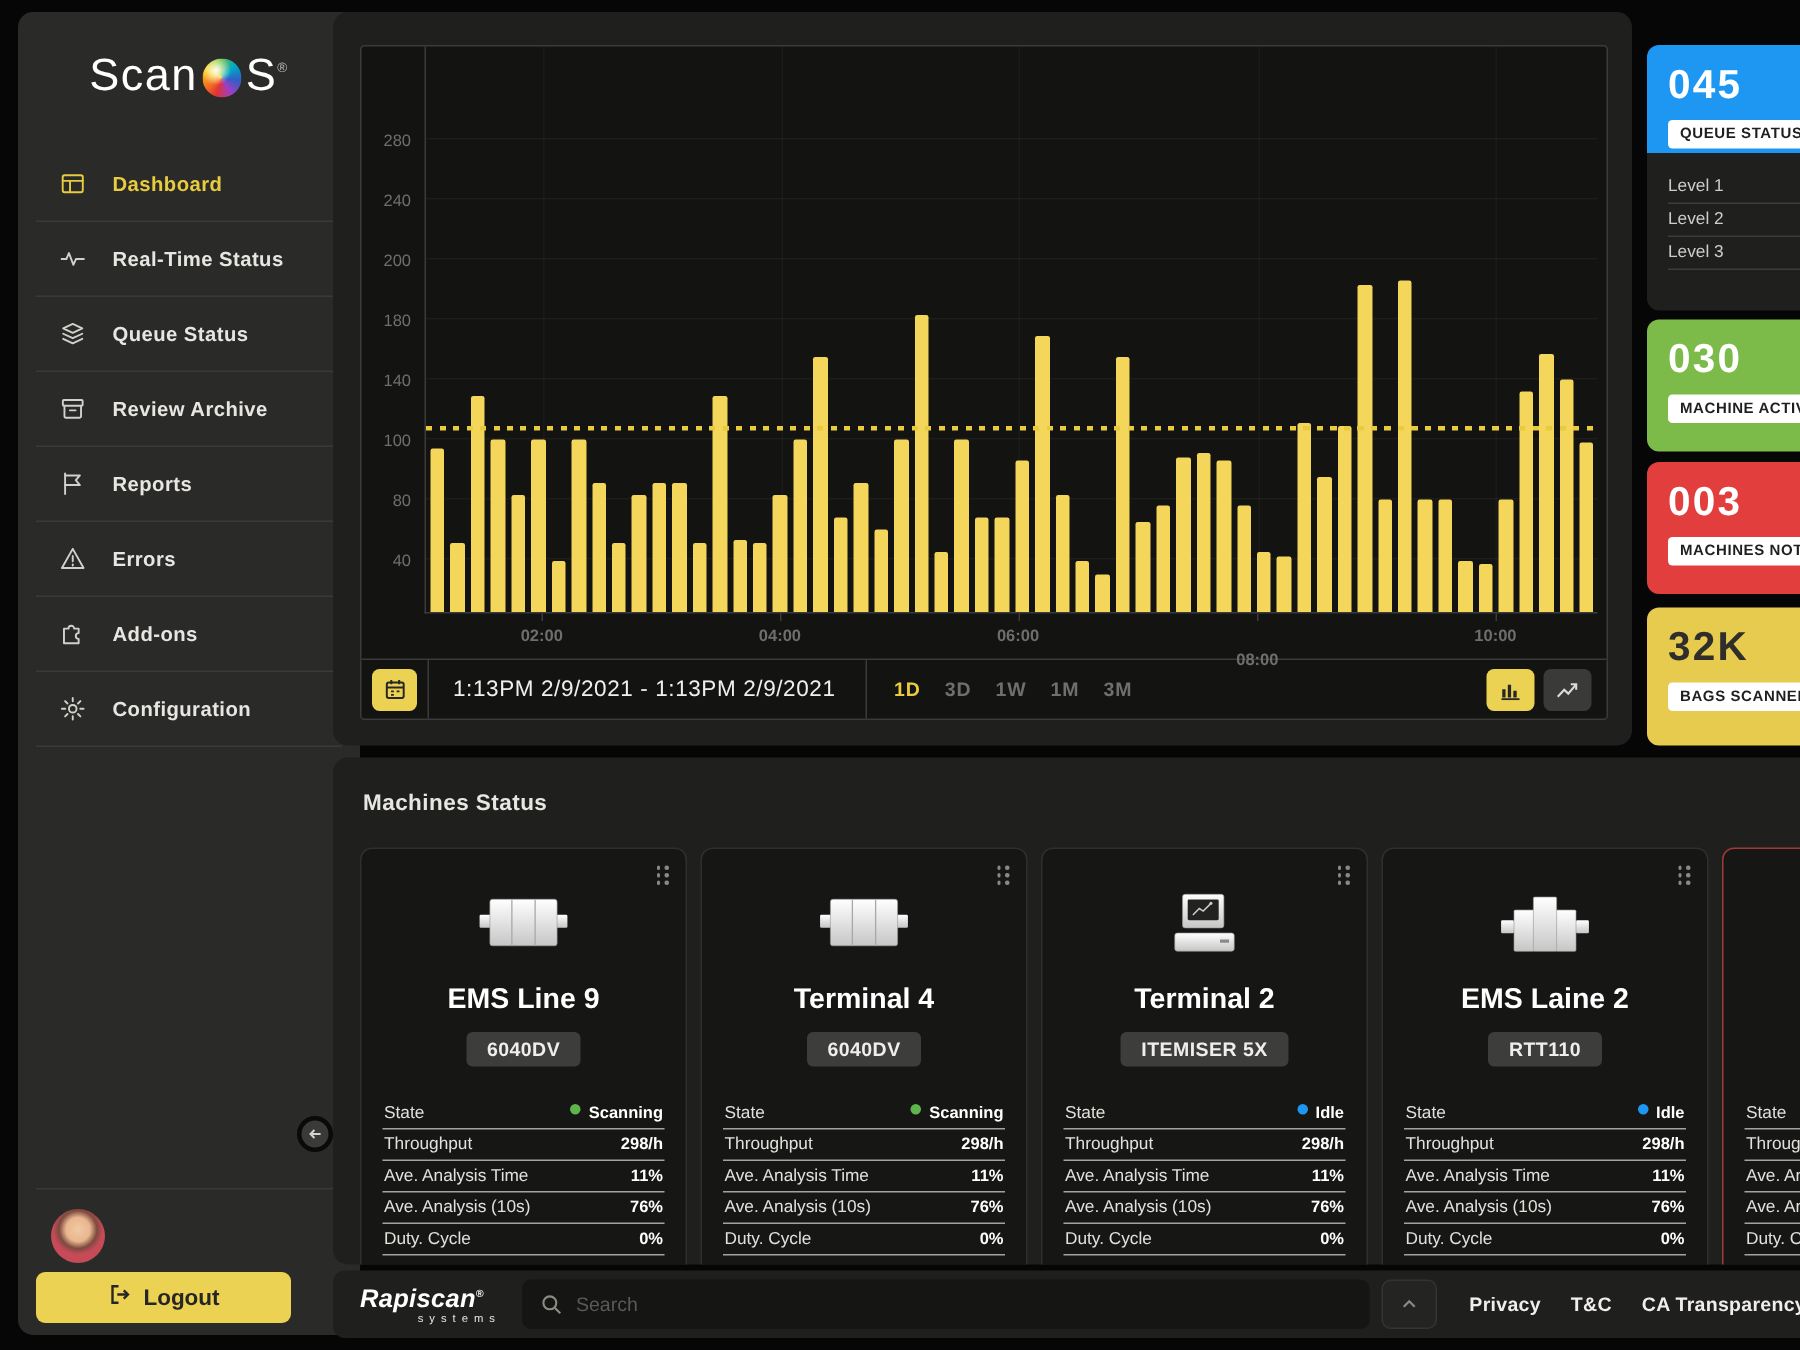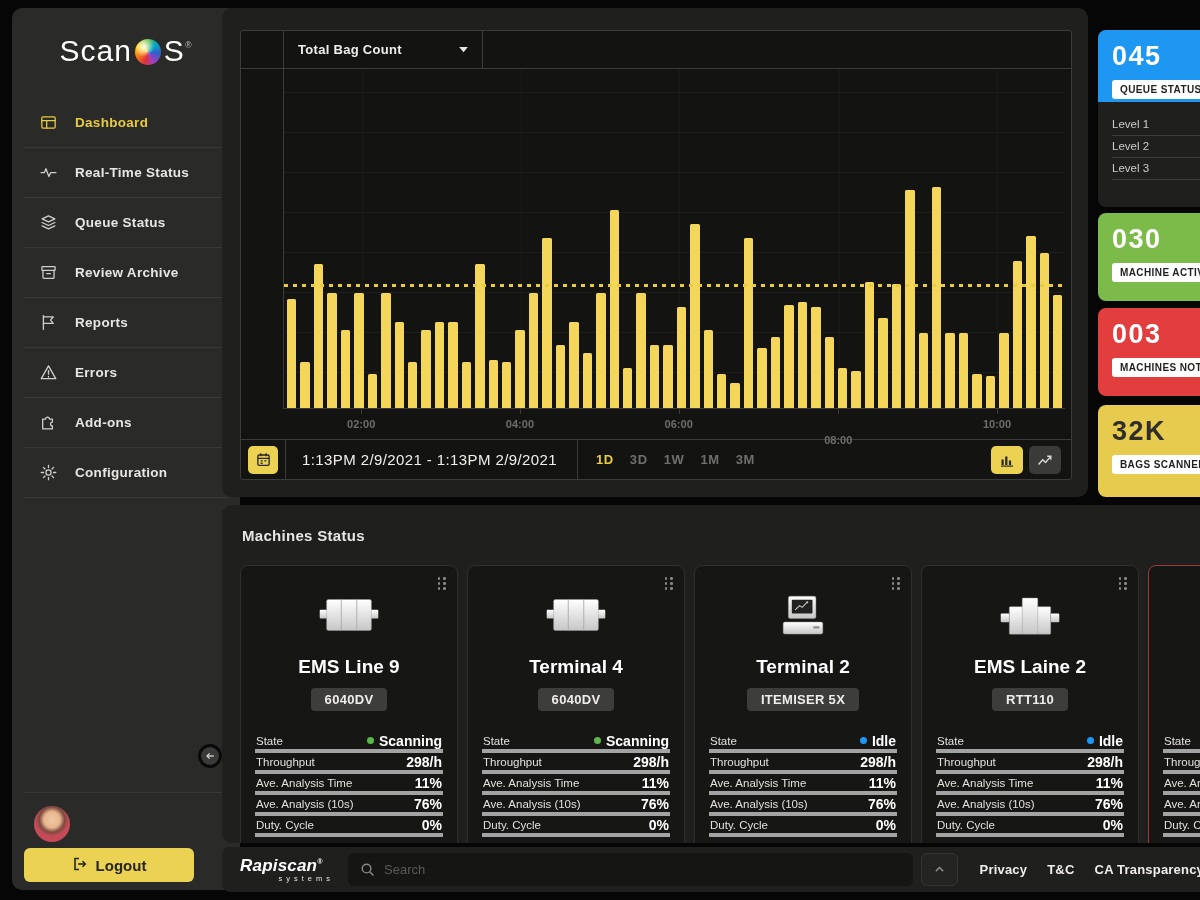--- a/index.html
+++ b/index.html
@@ -102,23 +102,23 @@
   .handle { position:absolute; top:11px; right:11px; display:grid;
     grid-template-columns:repeat(2, 3px); gap:2.5px; cursor:grab; }
   .handle i { width:2.6px; height:2.6px; border-radius:50%; background:#8a8886; display:block; }
   .m-icon { margin-top:16px; height:50px; text-align:center; }
   .m-name { height:26px; margin-top:12px; text-align:center; font-size:19px; font-weight:700; color:#fff; }
   .m-model { height:28px; margin-top:6px; text-align:center; }
   .m-model span { background:#3d3d3b; color:#f0eeec; font-size:13px; font-weight:700;
     padding:4px 14px; border-radius:4px; display:inline-block; letter-spacing:.3px; }
   .m-stats { margin-top:16px; }
   .srow { display:flex; justify-content:space-between; align-items:center;
-    border-bottom:4px solid #a3a3a3; padding:4px 1px 4px; height:21px; }
+    border-bottom:1px solid #a3a3a3; padding:4px 1px 4px; height:21px; }
   .slabel { font-size:11.5px; color:#e3e1de; }
-  .sval { font-size:14px; font-weight:700; color:#fff; display:flex; align-items:center; gap:5px; }
+  .sval { font-size:11px; font-weight:700; color:#fff; display:flex; gap:5px; }
   .dot { width:7px; height:7px; border-radius:50%; display:inline-block; }
 
   
   .bbar { position:absolute; left:222px; top:847px; width:1000px; height:45px;
     background:#1f1f1d; border-radius:8px; display:flex; align-items:center; padding:0 18px; }
   .brand { line-height:1; color:#fff; width:96px; flex:0 0 96px; }
   .brand .b1 { font-style:italic; font-weight:700; font-size:17px; letter-spacing:.2px; }
   .brand .b1 sup { font-size:7px; }
   .brand .b2 { font-size:7.5px; letter-spacing:4px; text-align:right; margin-top:1px; padding-right:2px; color:#e8e6e3; }
   .search { margin-left:12px; width:618px; height:33px; background:#151513; border-radius:6px;
@@ -230,29 +230,31 @@
 </div>
 <button class="collapse">
   <svg width="12" height="12" viewBox="0 0 16 16" fill="none" stroke="#d5d3d0" stroke-width="1.8">
       <path d="M13 8H4"></path>
       <path d="M7.5 4.5L4 8l3.5 3.5"></path>
     </svg>
 </button>
 
 <div class="chart-panel">
   <div class="chart-card">
-    <div class="c-head">
-      <div class="dropdown">
-        <span class="t">Total Bag Count</span>
-        <svg width="9" height="7" viewBox="0 0 10 8" fill="#e8e6e3">
-            <path d="M0 1h10L5 7z"></path>
-          </svg>
-      </div>
-    </div>
     <div class="c-plotwrap">
+      <div class="ygutter" id="yticks">
+          <span class="ytick" style="bottom: 315px;">280</span>
+          <span class="ytick" style="bottom: 275px;">240</span>
+          <span class="ytick" style="bottom: 235px;">200</span>
+          <span class="ytick" style="bottom: 195px;">180</span>
+          <span class="ytick" style="bottom: 155px;">140</span>
+          <span class="ytick" style="bottom: 115px;">100</span>
+          <span class="ytick" style="bottom: 75px;">80</span>
+          <span class="ytick" style="bottom: 35px;">40</span>
+        </div>
       <div class="plot" id="plot">
           <div class="vgrid" style="left: 91.3%;"></div>
           <div class="vgrid" style="left: 71%;"></div>
           <div class="vgrid" style="left: 50.6%;"></div>
           <div class="vgrid" style="left: 30.3%;"></div>
           <div class="vgrid" style="left: 10%;"></div>
           <div class="gridline" style="bottom: 35px;"></div>
           <div class="gridline" style="bottom: 75px;"></div>
           <div class="gridline" style="bottom: 115px;"></div>
           <div class="gridline" style="bottom: 155px;"></div>

